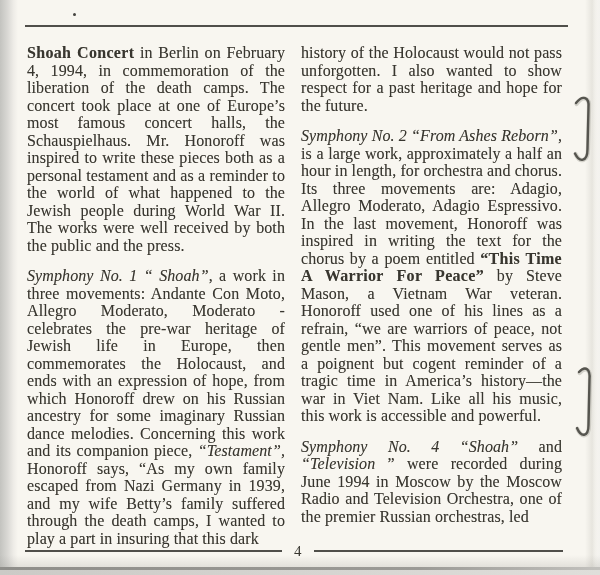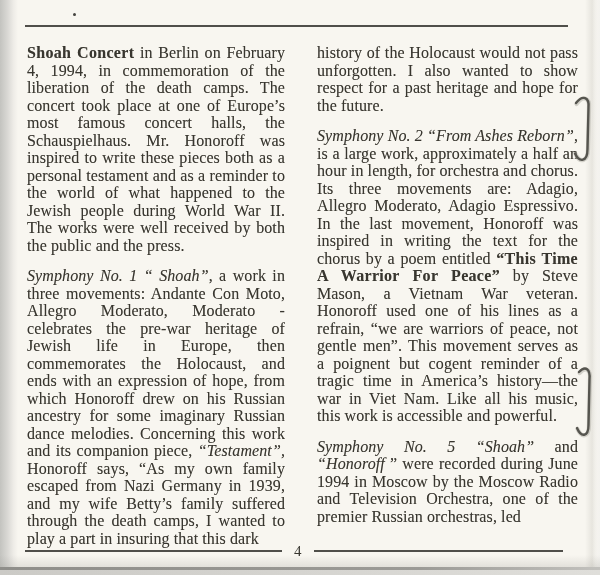--- a/index.html
+++ b/index.html
@@ -48,21 +48,21 @@
   }
   
   .columns{position:absolute;left:0;top:44px;width:600px;}
   .col{
     position:absolute;top:0;text-align:justify;
     font-size:16px;line-height:17.5px;letter-spacing:.1px;
     color:#38362f;
     text-shadow:0 0 .4px rgba(56,54,47,.35);
   }
   .col-left{left:27px;width:258px;}
-  .col-right{left:317px;width:261px;}
+  .col-right{left:301px;width:261px;}
   .para{margin:0 0 13px 0;}
   .r-n{font-weight:400;}
   .r-b{font-weight:700;letter-spacing:.3px;}
   .r-bi{font-weight:400;font-style:italic;}
   
   .footer{
     position:absolute;left:25px;top:543px;width:538px;height:16px;
     display:flex;align-items:center;
   }
   .frule{height:2px;background:#504f4a;}
@@ -91,21 +91,21 @@
   <div class="columns">
 
     <div class="col col-left">
       <p class="para"><span class="r-b">Shoah Concert</span><span class="r-n">  in Berlin on February 4, 1994, in commemoration of  the liberation of the death camps. The concert took place at one of Europe’s most famous concert halls, the Schauspielhaus. Mr. Honoroff was inspired to write these pieces both as a personal testament and as a reminder to the world of what happened to the Jewish people during World War II. The works were well received by both the public and the press.</span></p>
       <p class="para"><span class="r-bi">Symphony No. 1 “ Shoah”</span><span class="r-n">, a work in three movements: Andante Con Moto, Allegro Moderato, Moderato - celebrates the pre-war heritage of Jewish life in Europe, then commemorates the Holocaust, and ends with an expression of hope, from which Honoroff drew on his Russian ancestry for some imaginary Russian dance melodies. Concerning this work and its companion piece, </span><span class="r-bi">“Testament”,</span><span class="r-n"> Honoroff says, “As my own family escaped from Nazi Germany in 1939, and my wife Betty’s family suffered through the death camps, I wanted to play a part in insuring that this dark</span></p>
     </div>
 
     <div class="col col-right">
       <p class="para"><span class="r-n">history of the Holocaust would not pass unforgotten. I also wanted to show respect for a past heritage and hope for the future.</span></p>
       <p class="para"><span class="r-bi">Symphony No. 2 “From Ashes Reborn”</span><span class="r-n">, is a large work, approximately a half an hour in length, for orchestra and chorus. Its three movements are: Adagio, Allegro Moderato, Adagio Espressivo. In the last movement, Honoroff was inspired in writing the text for the chorus by a poem entitled </span><span class="r-b">“This Time A Warrior For Peace”</span><span class="r-n"> by Steve Mason, a Vietnam War veteran. Honoroff used one of his lines as a refrain, “we are warriors of peace, not gentle men”. This movement serves as a poignent  but cogent reminder of a tragic time in America’s history—the war in Viet Nam. Like all his music, this work is accessible and  powerful.</span></p>
-      <p class="para"><span class="r-bi">Symphony No. 5 “Shoah”</span><span class="r-n"> and </span><span class="r-bi">“Honoroff</span><span class="r-n"> ” were recorded  during June  1994 in Moscow by the Moscow Radio and Television Orchestra, one of the premier Russian orchestras, led</span></p>
+      <p class="para"><span class="r-bi">Symphony No. 4 “Shoah”</span><span class="r-n"> and </span><span class="r-bi">“Television</span><span class="r-n"> ” were recorded  during June  1994 in Moscow by the Moscow Radio and Television Orchestra, one of the premier Russian orchestras, led</span></p>
     </div>
 
   </div>
 
   <div class="footer">
     <span class="frule frule-left"></span>
     <span class="pagenum">4</span>
     <span class="frule frule-right"></span>
   </div>
 

